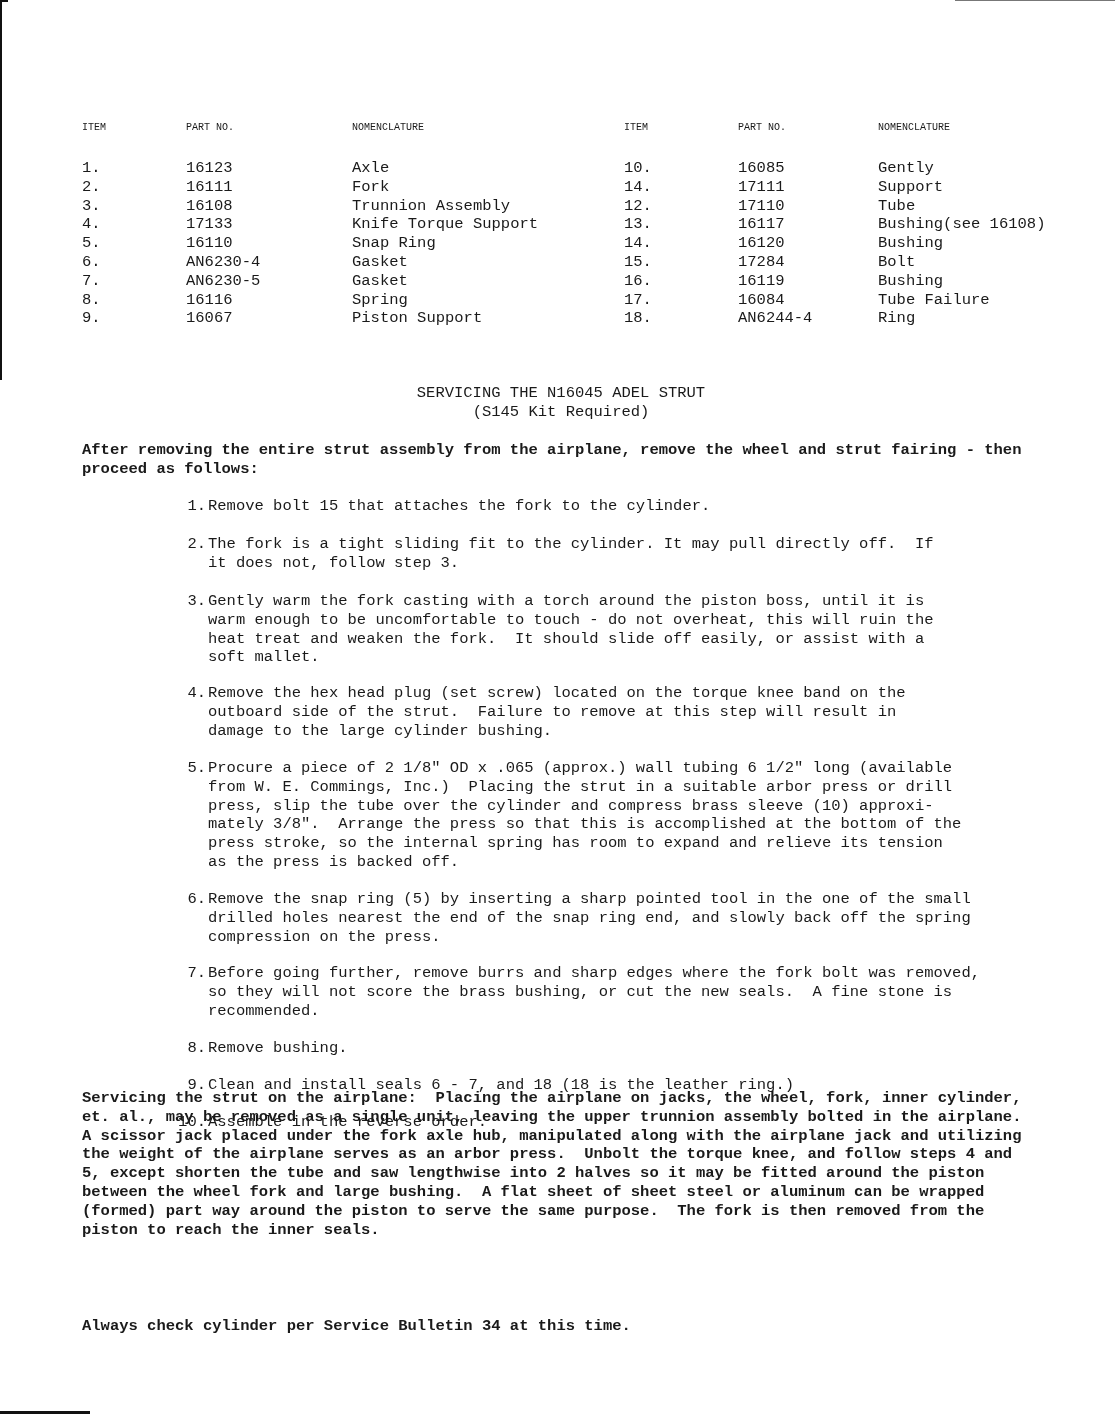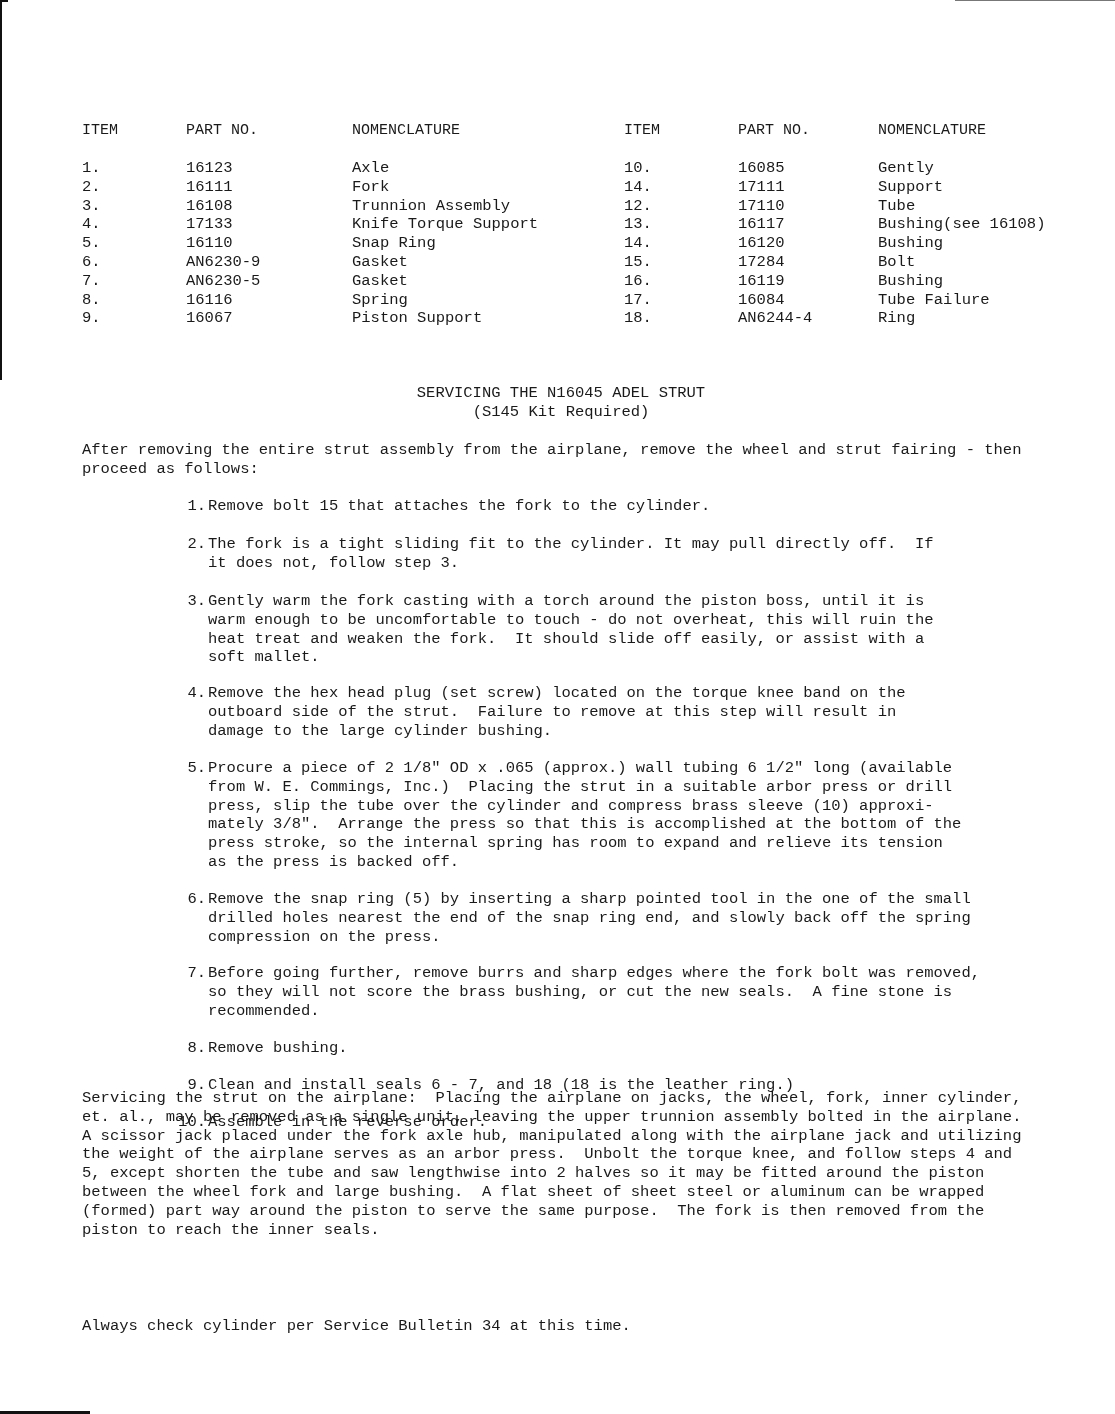--- a/index.html
+++ b/index.html
@@ -19,27 +19,27 @@
   .col-group.right { left: 624px; }
   .row { position: relative; height: 18.8px; white-space: pre; }
   .row.header { height: 37px; }
   .cell { position: absolute; top: 0; }
   .left .c-item { left: 0; }
   .left .c-part { left: 104px; }
   .left .c-nom { left: 270px; }
   .right .c-item { left: 0; }
   .right .c-part { left: 114px; }
   .right .c-nom { left: 254px; }
-  .header .cell { font-size: 15px; }
+  .header .cell { font-size: 10px; }
 
   .title { position: absolute; left: 0; width: 1122px; text-align: center; white-space: pre; }
   .title.t1 { top: 384px; }
   .title.t2 { top: 403px; }
 
-  .para { position: absolute; left: 82px; width: 960px; line-height: 18.8px; white-space: pre-wrap; }
+  .para { position: absolute; left: 82px; width: 960px; line-height: 18.8px; white-space: pre-wrap; font-weight: bold; }
   .intro { top: 441px; }
 
   .steps { position: absolute; left: 0; top: 497px; width: 1115px; }
   .step { position: absolute; left: 0; width: 1115px; }
   .step-num { position: absolute; right: calc(1115px - 206px); text-align: right; white-space: pre; }
   .step-text { position: absolute; left: 208px; width: 800px; line-height: 18.8px; white-space: pre-wrap; }
 
   .servicing { top: 1089px; }
   .closing { top: 1317px; }
 </style>
@@ -56,21 +56,21 @@
     <div class="row header">
       <span class="cell c-item">ITEM</span>
       <span class="cell c-part">PART NO.</span>
       <span class="cell c-nom">NOMENCLATURE</span>
     </div>
     <div class="row"><span class="cell c-item">1.</span><span class="cell c-part">16123</span><span class="cell c-nom">Axle</span></div>
     <div class="row"><span class="cell c-item">2.</span><span class="cell c-part">16111</span><span class="cell c-nom">Fork</span></div>
     <div class="row"><span class="cell c-item">3.</span><span class="cell c-part">16108</span><span class="cell c-nom">Trunnion Assembly</span></div>
     <div class="row"><span class="cell c-item">4.</span><span class="cell c-part">17133</span><span class="cell c-nom">Knife Torque Support</span></div>
     <div class="row"><span class="cell c-item">5.</span><span class="cell c-part">16110</span><span class="cell c-nom">Snap Ring</span></div>
-    <div class="row"><span class="cell c-item">6.</span><span class="cell c-part">AN6230-9</span><span class="cell c-nom">Gasket</span></div>
+    <div class="row"><span class="cell c-item">6.</span><span class="cell c-part">AN6230-4</span><span class="cell c-nom">Gasket</span></div>
     <div class="row"><span class="cell c-item">7.</span><span class="cell c-part">AN6230-5</span><span class="cell c-nom">Gasket</span></div>
     <div class="row"><span class="cell c-item">8.</span><span class="cell c-part">16116</span><span class="cell c-nom">Spring</span></div>
     <div class="row"><span class="cell c-item">9.</span><span class="cell c-part">16067</span><span class="cell c-nom">Piston Support</span></div>
   </div>
 
   <div class="col-group right">
     <div class="row header">
       <span class="cell c-item">ITEM</span>
       <span class="cell c-part">PART NO.</span>
       <span class="cell c-nom">NOMENCLATURE</span>

